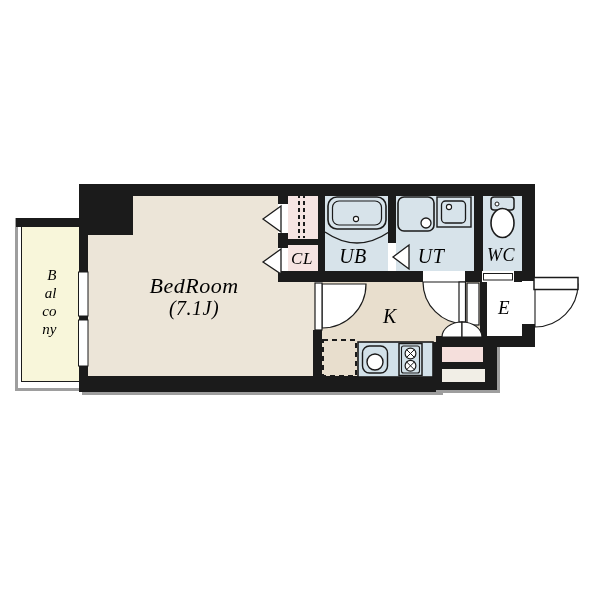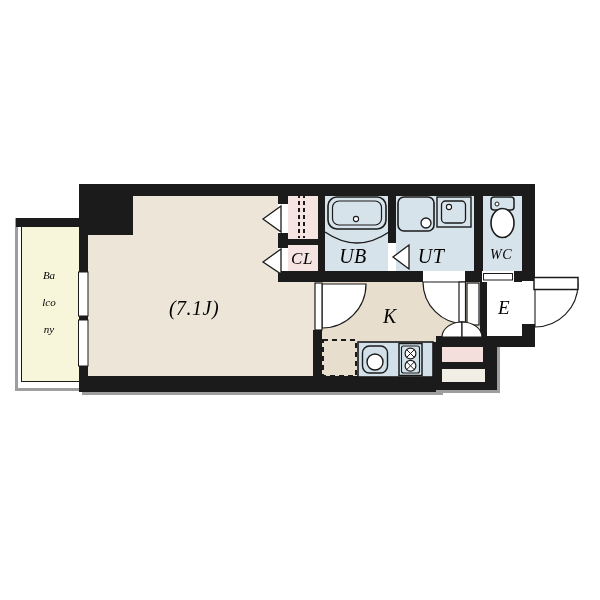--- a/index.html
+++ b/index.html
@@ -7,24 +7,24 @@
           font-family:"Liberation Serif","DejaVu Serif",serif;}
   .wall{position:absolute;background:#1b1b1b;}
   .floor{position:absolute;}
   .shadow{position:absolute;background:#9e9e9e;}
   .lbl{position:absolute;transform:translate(-50%,-50%);font-style:italic;color:#000000;
        white-space:nowrap;letter-spacing:.5px;line-height:1;}
   .lbl-bedroom{font-size:22px;}
   .lbl-area{font-size:20px;}
   .lbl-room{font-size:20px;}
   .lbl-cl{font-size:17px;}
-  .lbl-wc{font-size:14px;}
+  .lbl-wc{font-size:18px;}
   .lbl-e{font-size:19px;}
-  .lbl-balcony{font-size:11px;width:15px;white-space:normal;word-break:break-all;
-       text-align:center;line-height:27px;letter-spacing:0;}
+  .lbl-balcony{font-size:15px;width:15px;white-space:normal;word-break:break-all;
+       text-align:right;line-height:18px;letter-spacing:0;}
   svg{position:absolute;left:0;top:0;}
 </style>
 </head>
 <body>
 
 <div class="canvas">
 
   <div class="floor" style="left:88px;top:196px;width:228px;height:180px;background:#ece5d8;"></div>
   <div class="floor" style="left:322px;top:282px;width:158px;height:94px;background:#e8decd;"></div>
   <div class="floor" style="left:288px;top:196px;width:30px;height:43px;background:#f6e4e2;"></div>
@@ -157,20 +157,21 @@
     </g>
 
     <g>
       <path d="M535,284 L578,284 A43,43 0 0 1 535,327 Z" fill="#ffffff" stroke="#1b1b1b" stroke-width="1.1"></path>
       <rect x="534" y="277.5" width="44" height="12" fill="#ffffff" stroke="#1b1b1b" stroke-width="1.5"></rect>
     </g>
   </svg>
 
   <div class="lbl lbl-balcony" style="left:49px;top:302px;">Balcony</div>
 
+  <div class="lbl lbl-bedroom" style="left:194px;top:286px;">BedRoom</div>
   <div class="lbl lbl-area" style="left:194px;top:308px;">(7.1J)</div>
 
   <div class="lbl lbl-cl" style="left:302px;top:258px;">CL</div>
   <div class="lbl lbl-room" style="left:353px;top:256px;">UB</div>
   <div class="lbl lbl-room" style="left:431px;top:256px;">UT</div>
   <div class="lbl lbl-wc" style="left:501px;top:255px;">WC</div>
   <div class="lbl lbl-room" style="left:390px;top:316px;">K</div>
   <div class="lbl lbl-e" style="left:504px;top:307px;">E</div>
 </div>
 

